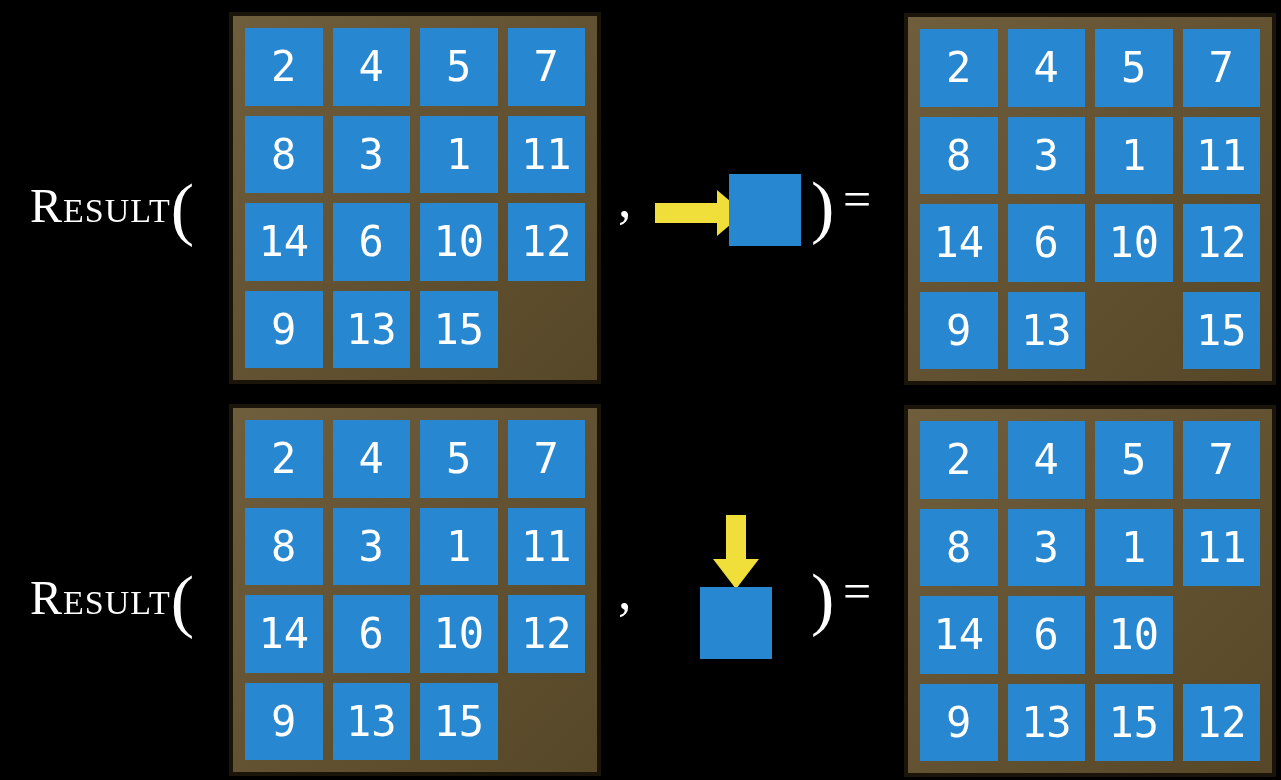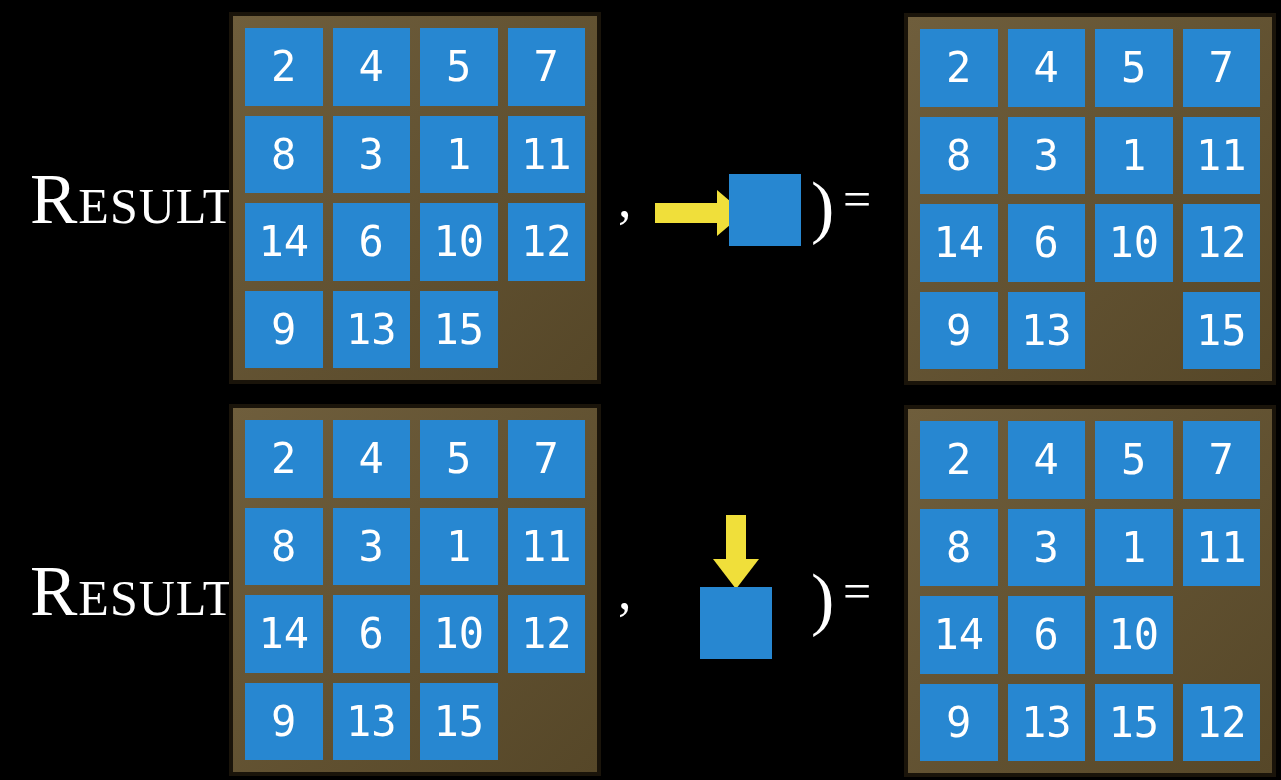--- a/index.html
+++ b/index.html
@@ -15,21 +15,21 @@
   .example-1 { top: 0; }
   .example-2 { top: 392px; }
 
   
   .func-label {
     position: absolute; left: 30px; top: 172px;
     color: var(--text-white, #fff);
     line-height: 54px; white-space: nowrap;
   }
   .func-name {
-    font-size: 71px;
+    font-size: 48px;
     font-variant: small-caps;
     letter-spacing: 1px;
   }
   .paren {
     font-size: 70px;
     font-weight: 400;
     color: var(--text-white, #fff);
     position: relative; top: 10px;
   }
   .close-paren {

